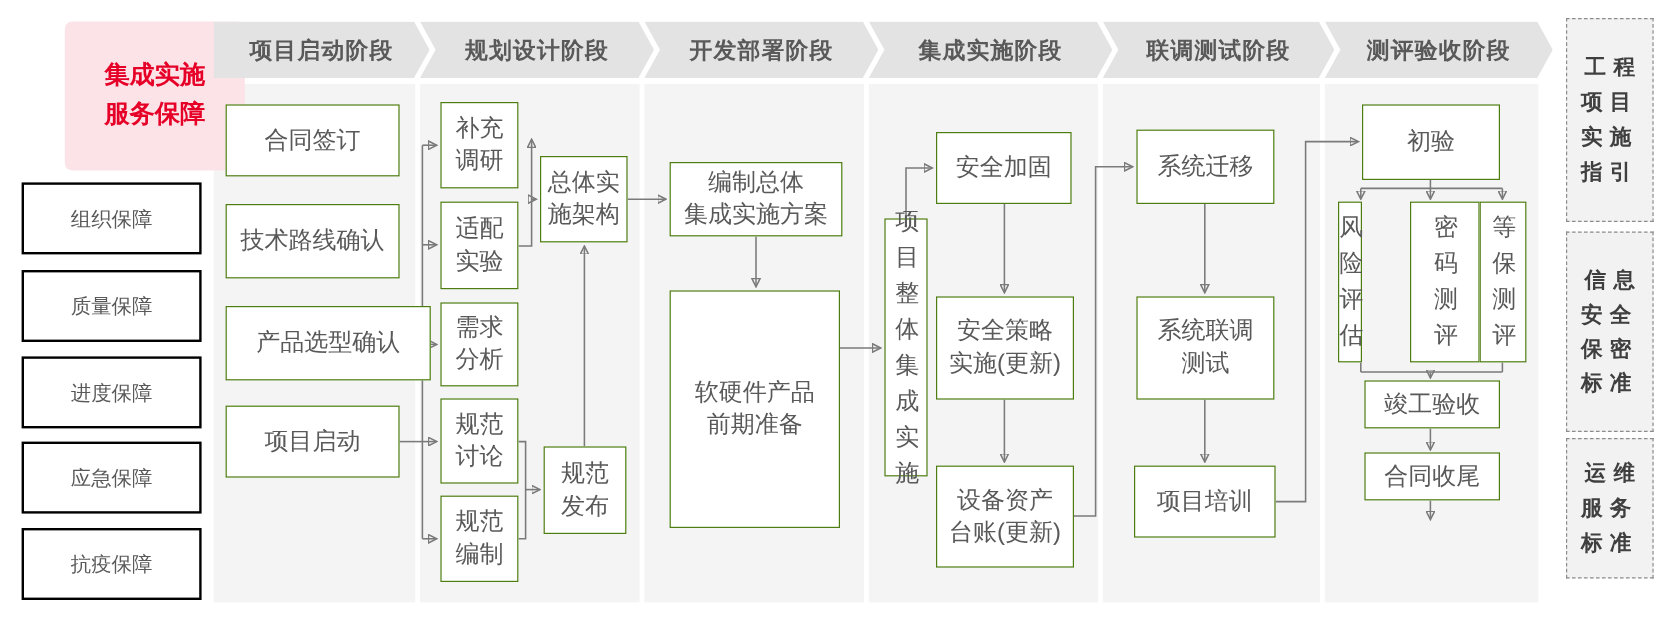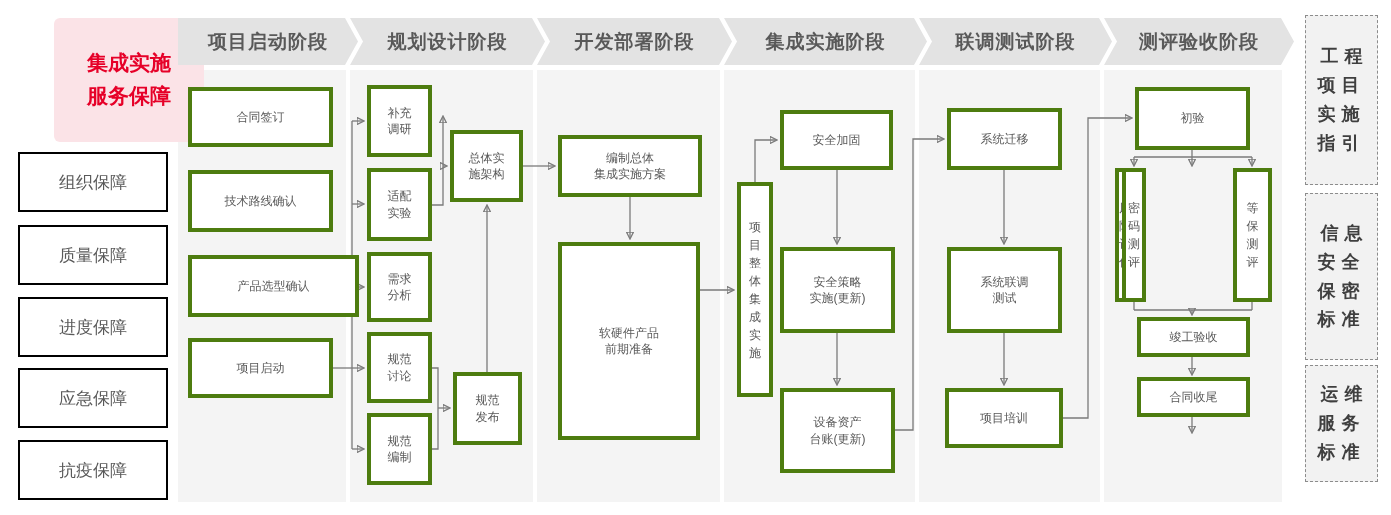--- a/index.html
+++ b/index.html
@@ -5,21 +5,21 @@
 <style>
   html,body{margin:0;padding:0;background:#fff;}
   body{font-family:"Liberation Sans","DejaVu Sans",sans-serif;}
   .canvas{position:relative;width:1391px;height:515px;background:#fff;overflow:hidden;}
   .panel{position:absolute;top:70px;height:432px;background:#f4f4f4;}
   .chev{position:absolute;top:18px;height:47px;background:#e3e3e3;color:#595959;
         font-size:19px;font-weight:bold;display:flex;align-items:center;justify-content:center;
         letter-spacing:1px;}
   .chev-first{clip-path:polygon(0 0,calc(100% - 13px) 0,100% 50%,calc(100% - 13px) 100%,0 100%);}
   .chev-mid{clip-path:polygon(0 0,calc(100% - 13px) 0,100% 50%,calc(100% - 13px) 100%,0 100%,13px 50%);}
-  .box{position:absolute;background:#fff;border:4px solid #4d7c0f;color:#595959;font-size:12px;
+  .box{position:absolute;background:#fff;border:1px solid #4d7c0f;color:#595959;font-size:20px;
        display:flex;align-items:center;justify-content:center;text-align:center;
        line-height:1.35;white-space:pre-line;box-sizing:border-box;}
   .vtext{width:18px;word-break:break-all;line-height:1.5;text-align:center;display:block;}
   .pinkbox{position:absolute;left:18px;top:18px;width:150px;height:124px;background:#fbe3e7;
        border-radius:6px;color:#e60028;font-size:21px;font-weight:bold;line-height:1.55;
        display:flex;align-items:center;justify-content:center;text-align:center;white-space:pre-line;margin-left:36px;}
   .redbox{position:absolute;left:18px;width:150px;height:60px;background:#fff;
        border:2px solid #000000;color:#595959;font-size:17px;box-sizing:border-box;
        display:flex;align-items:center;justify-content:center;text-align:center;}
   .dashbox{position:absolute;left:1305px;width:73px;background:#f2f2f2;border:1px dashed #8c8c8c;
@@ -131,21 +131,21 @@
   <div class="box" style="left:780px;top:388px;width:115px;height:85px;">设备资产
 台账(更新)</div>
 
   <div class="box" style="left:947px;top:108px;width:115px;height:62px;">系统迁移</div>
   <div class="box" style="left:947px;top:247px;width:115px;height:86px;">系统联调
 测试</div>
   <div class="box" style="left:945px;top:388px;width:118px;height:60px;">项目培训</div>
 
   <div class="box" style="left:1135px;top:87px;width:115px;height:63px;">初验</div>
   <div class="box" style="left:1115px;top:168px;width:20px;height:134px;"><span class="vtext">风险评估</span></div>
-  <div class="box" style="left:1122px;top:168px;width:24px;height:134px;"><span class="vtext">密码测评</span></div>
+  <div class="box" style="left:1175px;top:168px;width:58px;height:134px;"><span class="vtext">密码测评</span></div>
   <div class="box" style="left:1233px;top:168px;width:39px;height:134px;"><span class="vtext">等保测评</span></div>
   <div class="box" style="left:1137px;top:317px;width:113px;height:40px;">竣工验收</div>
   <div class="box" style="left:1137px;top:377px;width:113px;height:40px;">合同收尾</div>
 
   <div class="dashbox" style="top:15px;height:170px;">工程
 项目
 实施
 指引</div>
   <div class="dashbox" style="top:193px;height:167px;">信息
 安全

